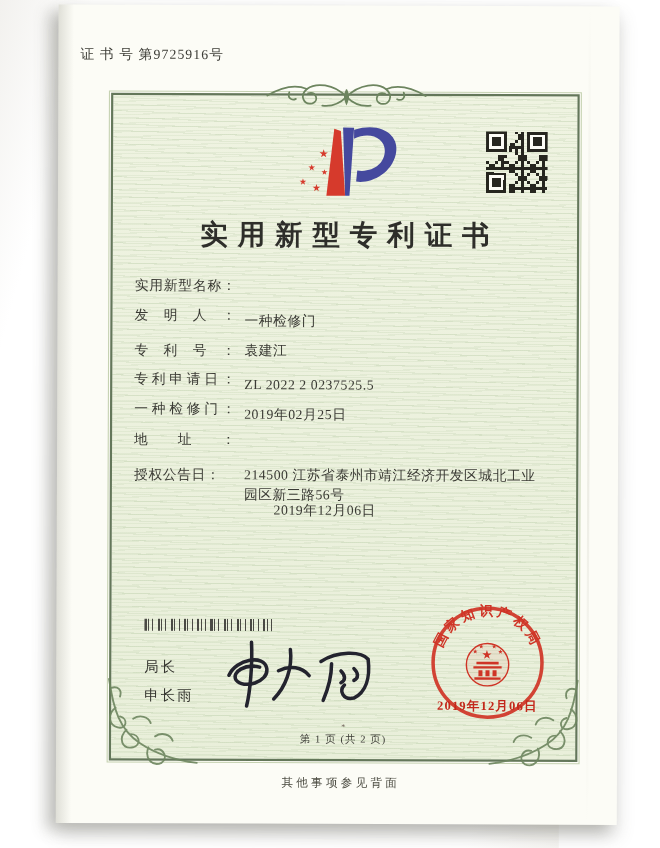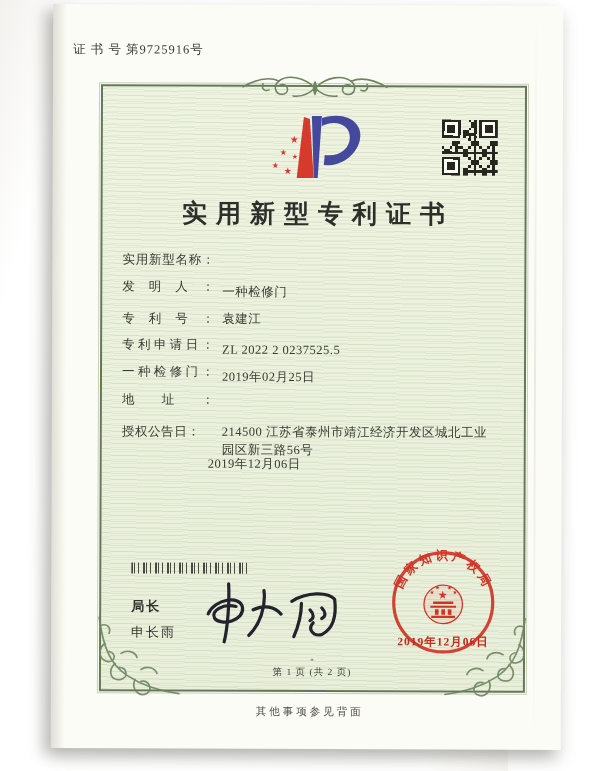--- a/index.html
+++ b/index.html
@@ -38,30 +38,30 @@
   .qr{position:absolute;left:339px;top:32px;width:56px;height:56px;}
   .title{
     position:absolute;left:0;top:110px;width:100%;text-align:center;
     font-size:25px;font-weight:bold;letter-spacing:9px;color:#2e2e2a;text-indent:9px;
   }
   
   .frow{position:absolute;left:20px;width:386px;display:flex;font-size:12.5px;color:#3a3a34;}
   .flabel{width:92px;flex:0 0 92px;display:inline-block;text-align:justify;text-align-last:justify;}
   .fvalue{margin-left:8px;letter-spacing:.5px;margin-top:32px;}
   .fvalue.addr{width:278px;line-height:1.4;}
-  .grant-pair{position:absolute;font-size:12.5px;color:#3a3a34;display:flex;}
+  .grant-pair{position:absolute;font-size:12.5px;color:#3a3a34;display:flex;gap:41px;}
   .grant-pair .flabel{width:78px;flex:0 0 78px;}
   
   .paras{position:absolute;left:24px;top:356px;width:376px;font-size:11px;line-height:1.6;
     color:#45453d;text-align:justify;}
   .paras p{margin:0 0 3px 0;text-indent:2em;}
   
   .barcode{position:absolute;left:30px;top:476px;width:118px;height:11px;
     background:repeating-linear-gradient(90deg,#4a4a44 0 2px,transparent 2px 3px,#4a4a44 3px 4px,transparent 4px 7px,#4a4a44 7px 8px,transparent 8px 12px);}
-  .officer-title{position:absolute;left:30px;top:511px;font-size:13px;letter-spacing:2px;color:#33332e;font-weight:bold;}
+  .officer-title{position:absolute;left:30px;top:511px;font-size:13px;letter-spacing:2px;color:#33332e;}
   .officer-name{position:absolute;left:30px;top:537px;font-size:13px;letter-spacing:2px;color:#33332e;font-family:Liberation Serif, serif;}
   .signature{position:absolute;left:92px;top:486px;width:150px;height:76px;}
   .seal{position:absolute;left:252px;top:460px;width:180px;height:125px;}
   .seal svg{position:absolute;left:35px;top:0;width:110px;height:110px;}
   .seal-date{position:absolute;left:0;top:87px;width:180px;text-align:center;
     font-size:11.5px;font-weight:bold;color:#c3281b;letter-spacing:1px;}
   .page-mark{position:absolute;left:0;top:570px;width:100%;text-align:center;font-size:7px;color:#5a4a42;}
   .page-line{position:absolute;left:0;top:579px;width:100%;text-align:center;font-size:9.5px;letter-spacing:1px;color:#3c3c36;}
   .back-note{position:absolute;left:48px;top:700px;width:422px;text-align:center;
     font-size:10.5px;letter-spacing:3px;color:#4a4a40;}

